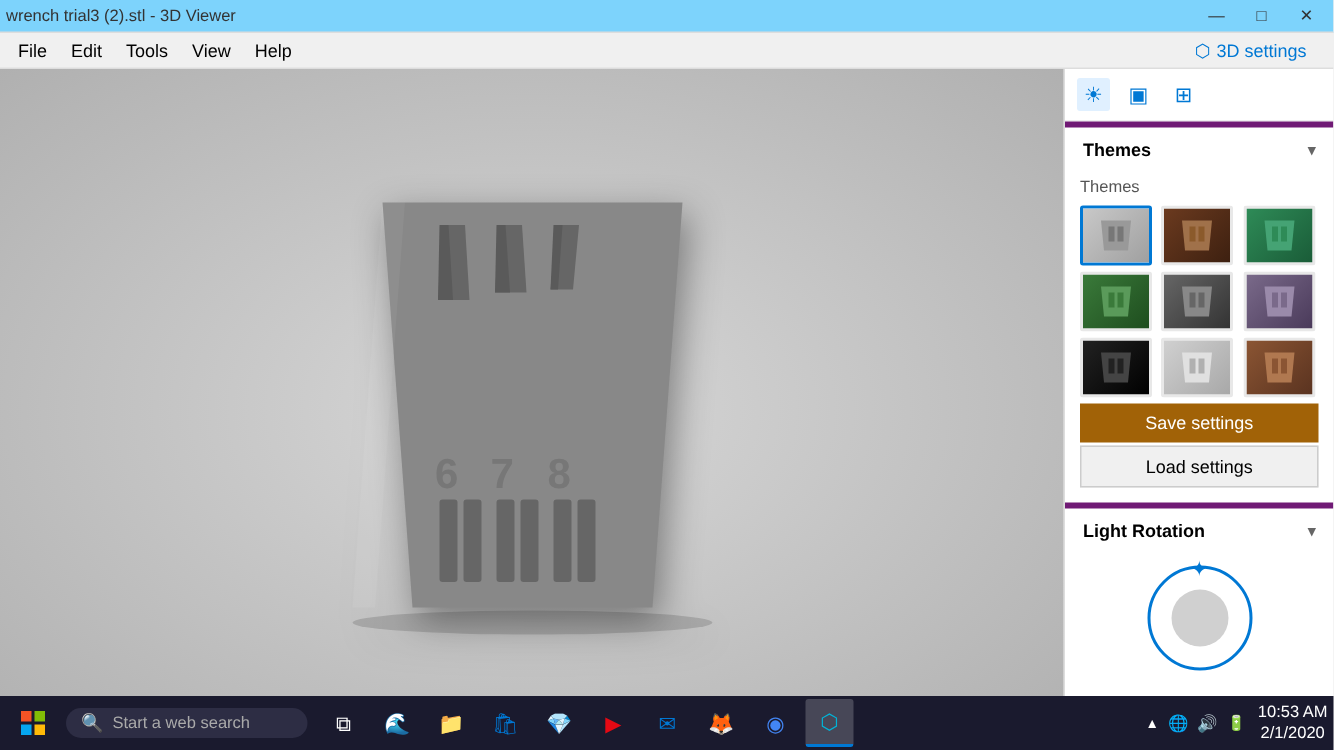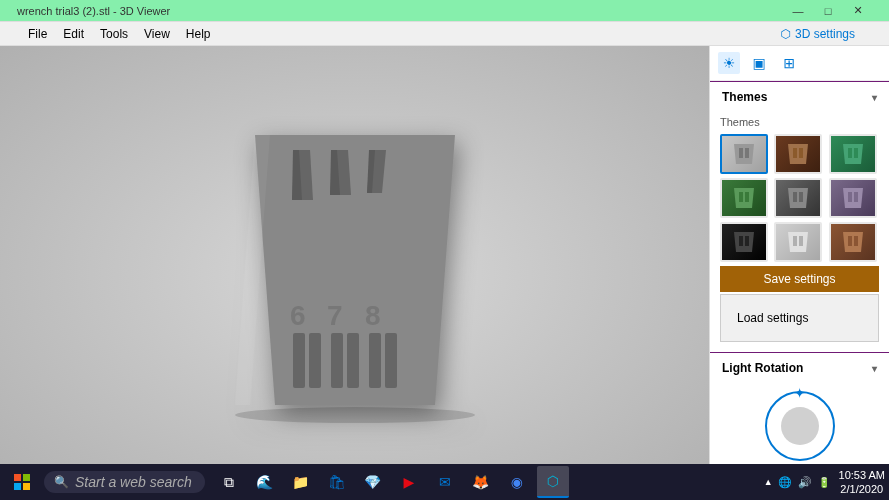--- a/index.html
+++ b/index.html
@@ -1,46 +1,46 @@
 <!DOCTYPE html>
 <html><head>
   <meta charset="utf-8">
   <style>
     * { margin: 0; padding: 0; box-sizing: border-box; }
     body { width: 889px; height: 500px; overflow: hidden; font-family: 'Segoe UI', Arial, sans-serif; font-size: 12px; background: #f0f0f0; }
 
     
     .title-bar {
       height: 22px;
-      background: #86efac;
+      background: #7dd3fc;
       display: flex;
       align-items: center;
       justify-content: space-between;
-      padding: 0 17px;
+      padding: 0 4px;
       border-bottom: 1px solid #ddd;
     }
     .title-bar-left { font-size: 11px; color: #333; }
     .title-bar-controls { display: flex; gap: 2px; }
     .title-bar-btn {
       width: 28px; height: 18px;
       background: transparent;
       border: none;
       cursor: pointer;
       font-size: 11px;
       display: flex; align-items: center; justify-content: center;
       color: #333;
     }
 
     
     .menu-bar {
       height: 24px;
       background: #f0f0f0;
       display: flex;
       align-items: center;
-      padding: 0 20px;
+      padding: 0 4px;
       border-bottom: 1px solid #ddd;
     }
     .menu-item {
       padding: 2px 8px;
       font-size: 12px;
       cursor: pointer;
       color: #000;
     }
     .menu-spacer { flex: 1; }
     .header-right {
@@ -119,21 +119,21 @@
     
     .panel-header {
       padding: 10px 12px 6px;
       font-size: 14px;
       font-weight: 600;
       color: #000;
     }
 
     
     .section {
-      border-top: 1px solid #701a75;
+      border-top: 4px solid #701a75;
     }
     .section-header {
       display: flex;
       align-items: center;
       justify-content: space-between;
       padding: 8px 12px;
       cursor: pointer;
       font-size: 12px;
       font-weight: 600;
       color: #000;
@@ -180,28 +180,28 @@
       color: white;
       border: none;
       cursor: pointer;
       font-size: 12px;
       margin: 4px 0 2px;
       text-align: center;
     }
     .btn-secondary {
       display: block;
       width: 100%;
-      padding: 16px;
+      padding: 6px;
       background: #f0f0f0;
       color: #000;
       border: 1px solid #ccc;
       cursor: pointer;
       font-size: 12px;
       margin: 2px 0;
-      text-align: left;
+      text-align: center;
     }
 
     
     .light-rotation-container {
       display: flex;
       flex-direction: column;
       align-items: center;
       padding: 8px 0 4px;
     }
     .rotation-wheel {
@@ -250,23 +250,22 @@
       border-radius: 12px;
       padding: 3px 10px;
       gap: 6px;
       margin: 0 4px;
     }
     .taskbar-search input {
       background: transparent;
       border: none;
       outline: none;
       color: white;
-      font-size: 14px;
+      font-size: 11px;
       width: 120px;
-      font-style: italic;
     }
     .taskbar-search input::placeholder { color: #aaa; }
     .taskbar-icons { display: flex; align-items: center; gap: 4px; margin-left: 4px; }
     .taskbar-icon {
       width: 32px; height: 32px;
       display: flex; align-items: center; justify-content: center;
       cursor: pointer;
       border-radius: 2px;
       font-size: 14px;
       color: white;

